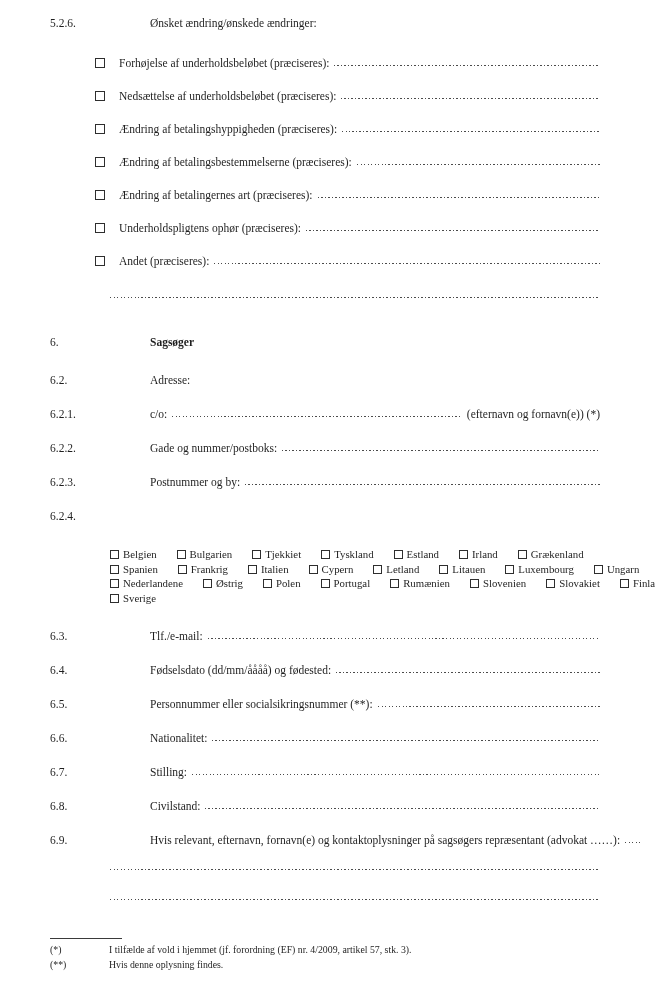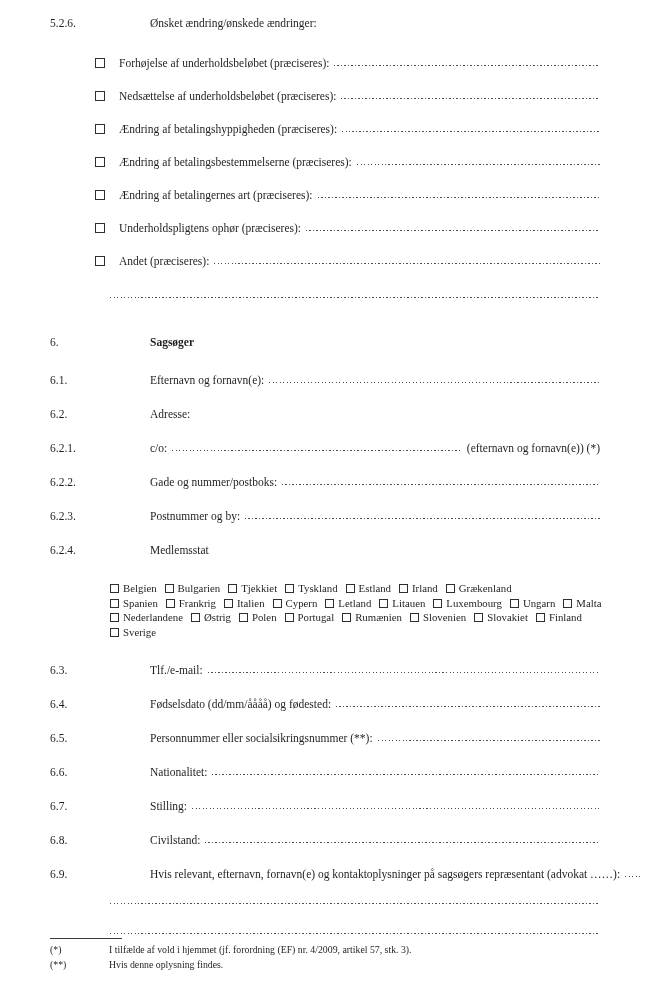--- a/index.html
+++ b/index.html
@@ -66,21 +66,21 @@
   .opt .optlabel { white-space:nowrap; }
 
   .cont-after-options { margin-top:8px; }
 
   
   .sec6-title { margin-top:36px; margin-bottom:24px; }
   .f-row { margin-bottom:20px; }
 
   
   .ms-block { margin-left:60px; margin-top:24px; font-size:10.8px; line-height:14.5px; }
-  .ms-row { display:flex; gap:8px; white-space:nowrap;align-items:flex-end; }
+  .ms-row { display:flex; gap:20px; white-space:nowrap;align-items:flex-end; }
   .ms { display:inline-flex; align-items:baseline; white-space:nowrap; }
   .after-ms { margin-top:24px;align-items:flex-end; }
 
   .cont-69a { margin-top:12px; }
   .cont-69b { margin-top:18px; }
 
   
   .footnotes {
     position:absolute;
     left:50px; right:55px; top:938px;
@@ -141,27 +141,20 @@
 
   <div class="cont-line cont-after-options"></div>
 
   <div class="row sec6-title">
     <span class="num">6.</span>
     <span class="content">
         <span class="lbl bold">Sagsøger</span>
       </span>
   </div>
 
-  <div class="row f-row">
-    <span class="num">6.1.</span>
-    <span class="content">
-      <span class="lbl">Efternavn og fornavn(e):</span>
-      <span class="dots"></span>
-    </span>
-  </div>
 
   <div class="row f-row">
     <span class="num">6.2.</span>
     <span class="content">
         <span class="lbl">Adresse:</span>
       </span>
   </div>
 
   <div class="row f-row">
     <span class="num">6.2.1.</span>
@@ -183,23 +176,20 @@
   <div class="row f-row">
     <span class="num">6.2.3.</span>
     <span class="content">
       <span class="lbl">Postnummer og by:</span>
       <span class="dots"></span>
     </span>
   </div>
 
   <div class="row">
     <span class="num">6.2.4.</span>
-    <span class="content">
-        <span class="lbl">Medlemsstat</span>
-      </span>
   </div>
 
   <div class="ms-block">
     <div class="ms-row">
       <span class="ms">
           <span class="cb sm"></span>
           <span>Belgien</span>
         </span>
       <span class="ms">
           <span class="cb sm"></span>

